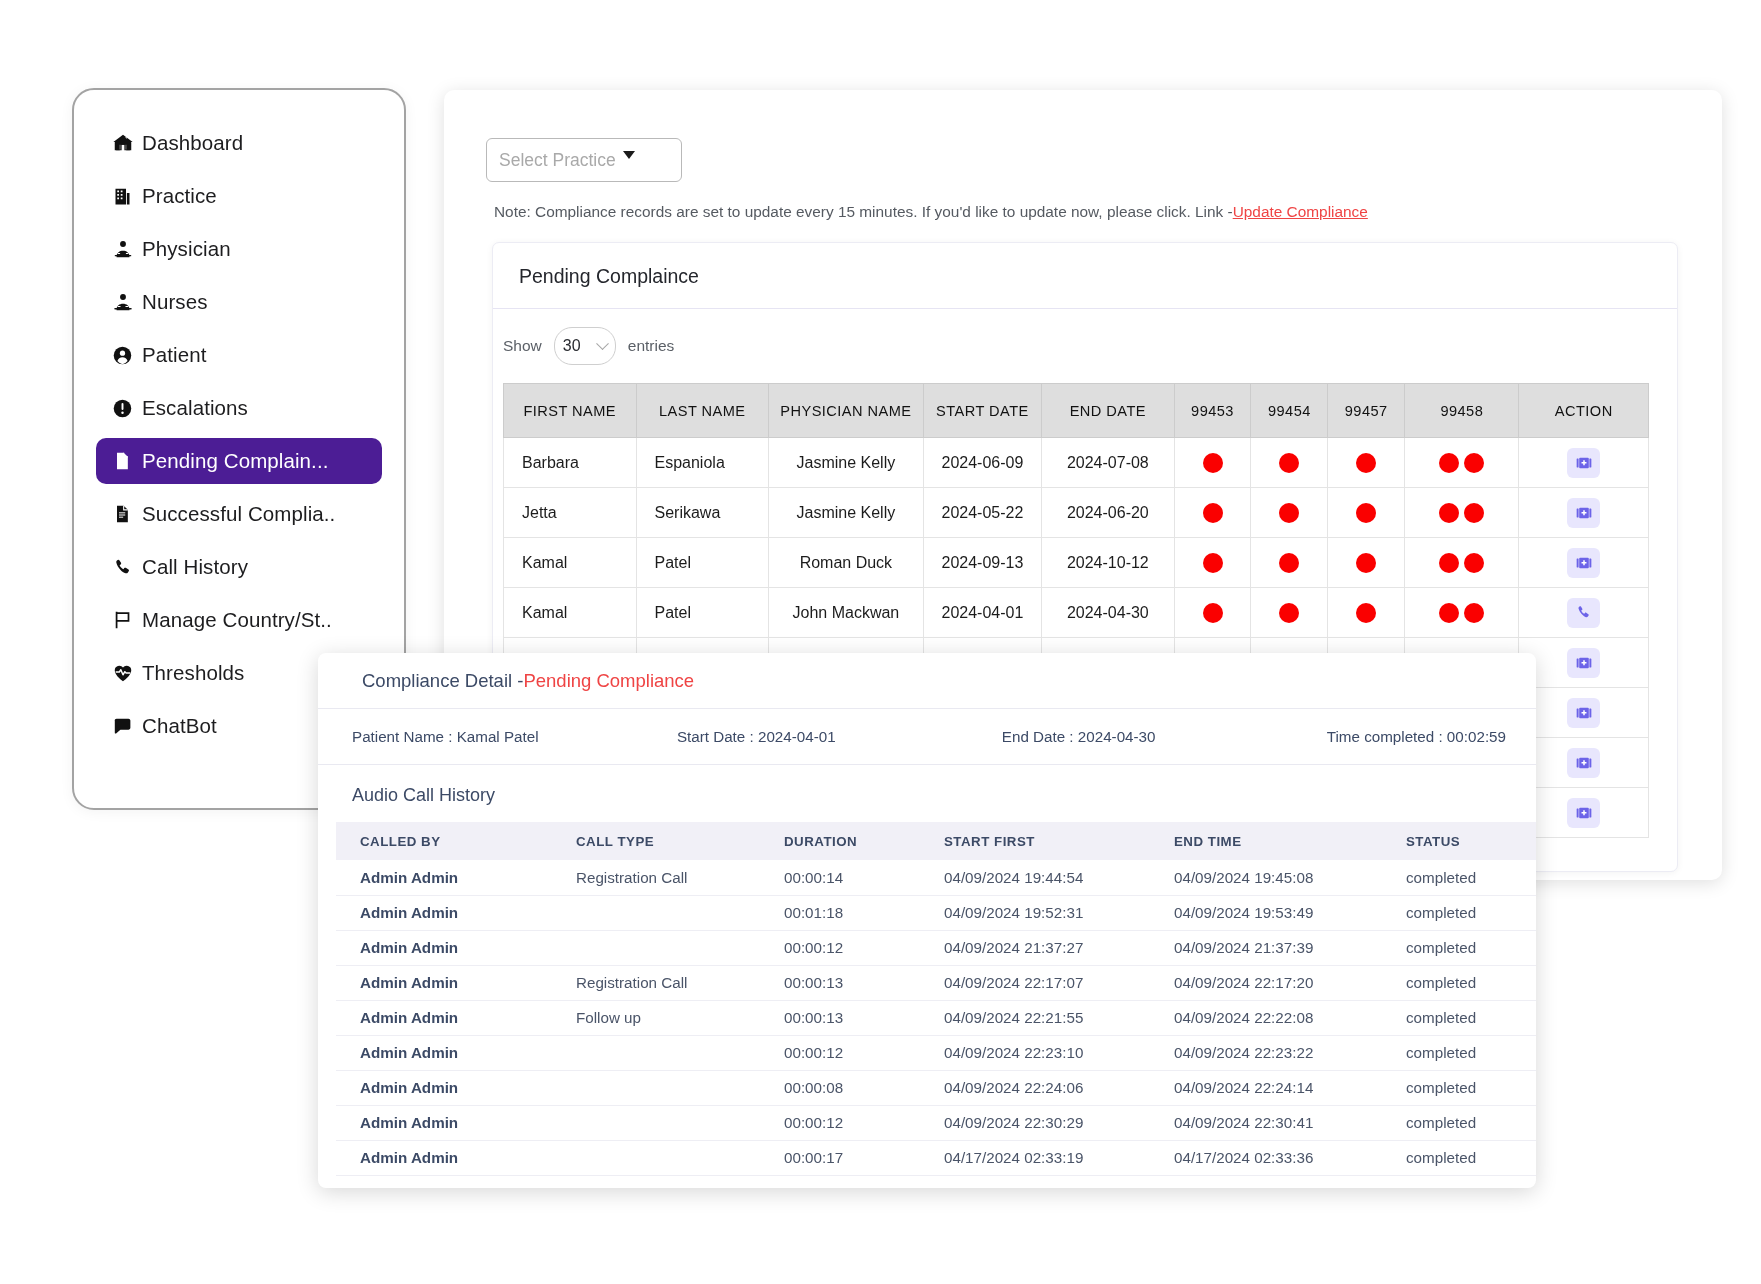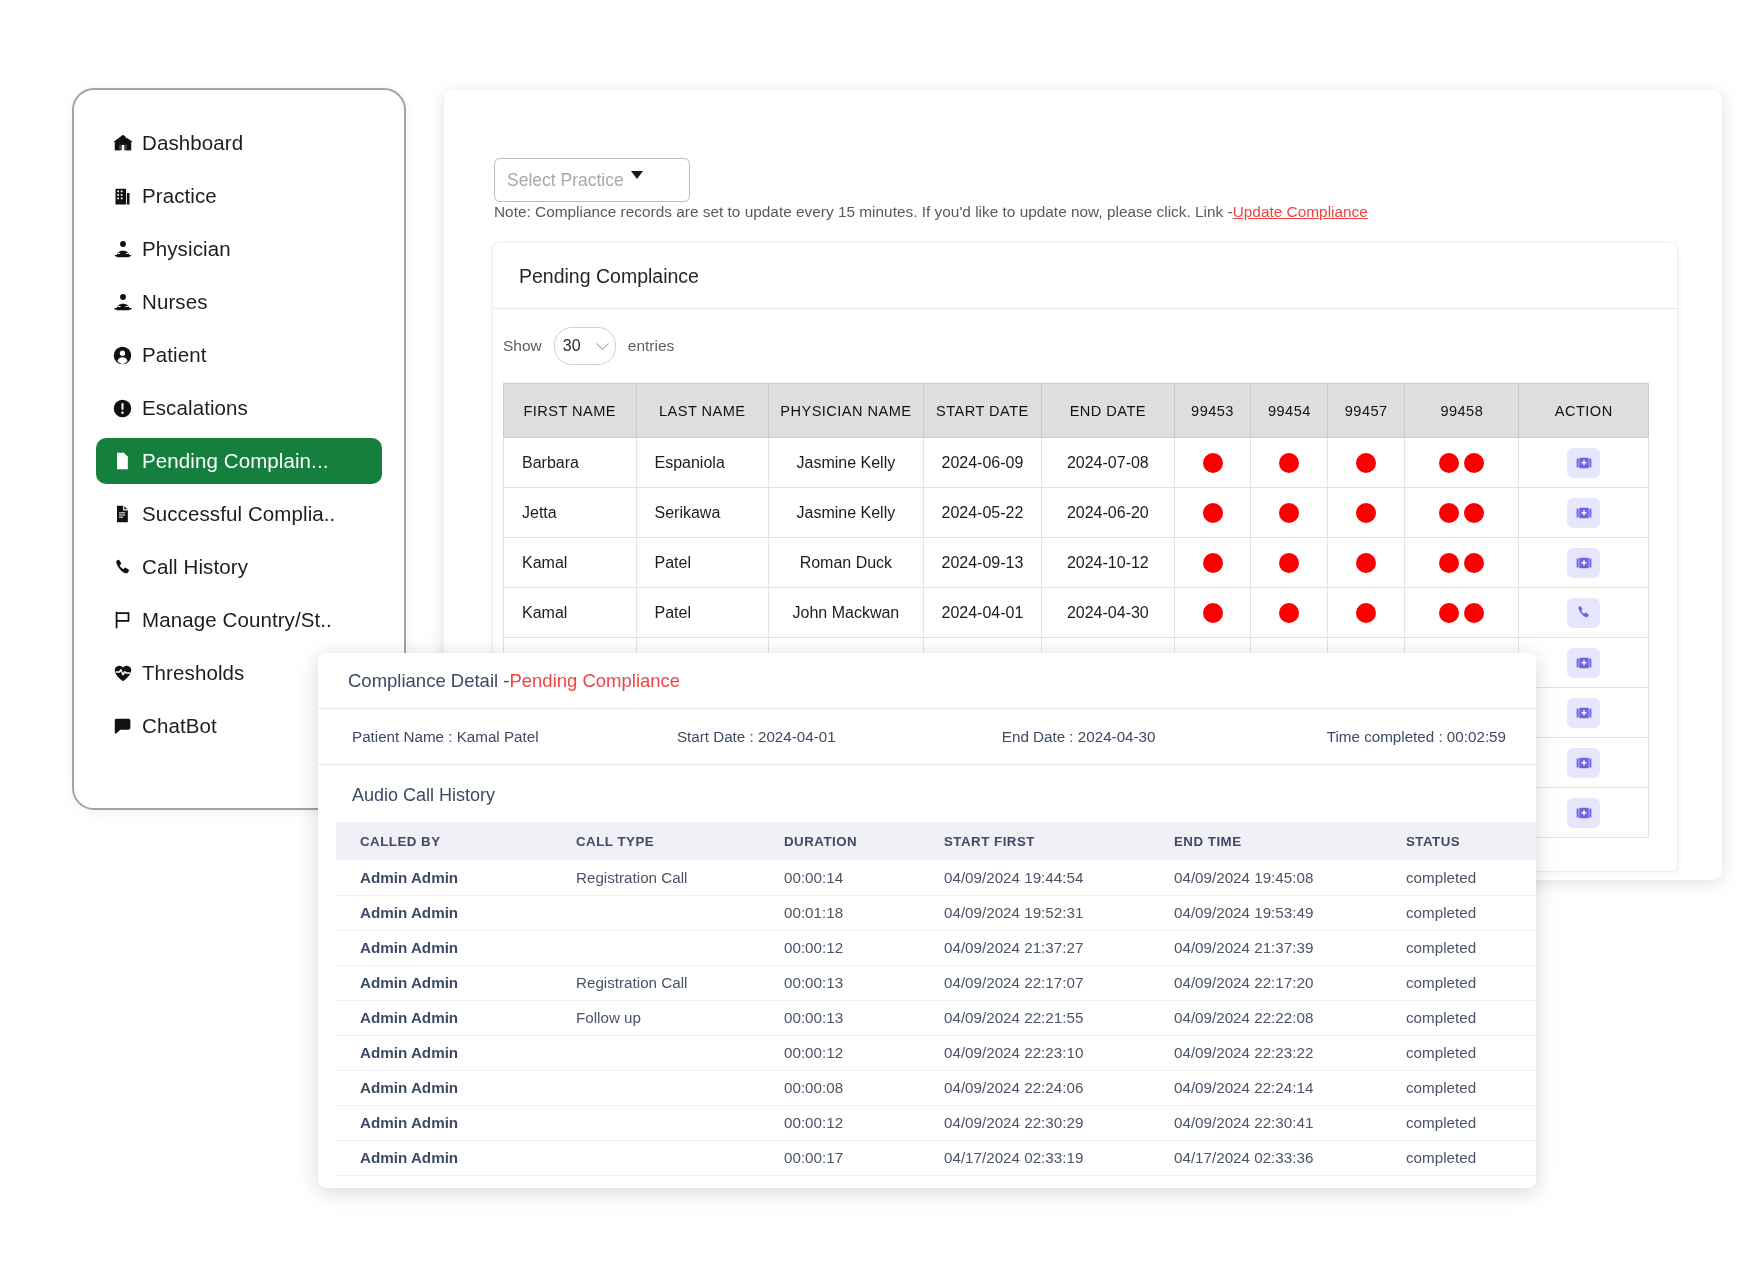--- a/index.html
+++ b/index.html
@@ -22,21 +22,21 @@
     padding: 30px 0 0 0;
   }
   .nav-item {
     display: flex; align-items: center;
     height: 46px;
     margin: 0 22px 7px 22px;
     padding: 0 16px;
     border-radius: 10px;
     cursor: pointer;
   }
-  .nav-item.active { background: #15803d; }
+  .nav-item.active { background: #4c1d95; }
   .nav-ico {
     width: 30px; flex: 0 0 30px;
     display: flex; align-items: center; justify-content: flex-start;
     color: #111111;
   }
   .nav-item.active .nav-ico { color: #ffffff; }
   .nav-ico svg { display: block; }
   .nav-label {
     font-size: 20.5px; color: #1d1d1f; letter-spacing: .1px;
     white-space: nowrap;
@@ -45,28 +45,27 @@
 
   
   .main-card {
     position: absolute; left: 444px; top: 90px;
     width: 1278px; height: 790px;
     background: #ffffff;
     border-radius: 10px;
     box-shadow: 0 3px 18px rgba(0,0,0,0.13);
   }
   .practice-select {
-    position: absolute; left: 50px; top: 48px;
+    position: absolute; left: 42px; top: 48px;
     width: 196px; height: 44px;
     border: 1px solid #b9b9b9;
     border-radius: 6px;
     display: flex; align-items: center;
     padding: 0 12px;
     background: #fff;
-    margin-top: 20px;
   }
   .practice-select .ph { font-size: 17.5px; color: #a9a9a9; }
   .caret-dn {
     width: 0; height: 0; margin-left: 7px; margin-bottom: 10px;
     border-left: 6px solid transparent;
     border-right: 6px solid transparent;
     border-top: 8px solid #1b1b1b;
   }
   .note-line {
     position: absolute; left: 50px; top: 113px;
@@ -146,21 +145,21 @@
   .modal {
     position: absolute; left: 318px; top: 653px;
     width: 1218px; height: 535px;
     background: #ffffff;
     border-radius: 8px;
     box-shadow: 0 4px 22px rgba(0,0,0,0.16);
     overflow: hidden;
   }
   .modal-head {
     height: 56px; display: flex; align-items: center;
-    padding-left: 30px;
+    padding-left: 44px;
     border-bottom: 1px solid #e9e9f1;
     font-size: 18.5px; color: #3c4a66;
   }
   .modal-head .hl { color: #ef4444; }
   .modal-meta {
     height: 56px; display: flex; align-items: center;
     padding: 0 30px 0 34px;
     border-bottom: 1px solid #e9e9f1;
     font-size: 15.2px; color: #3c4a66;
   }

